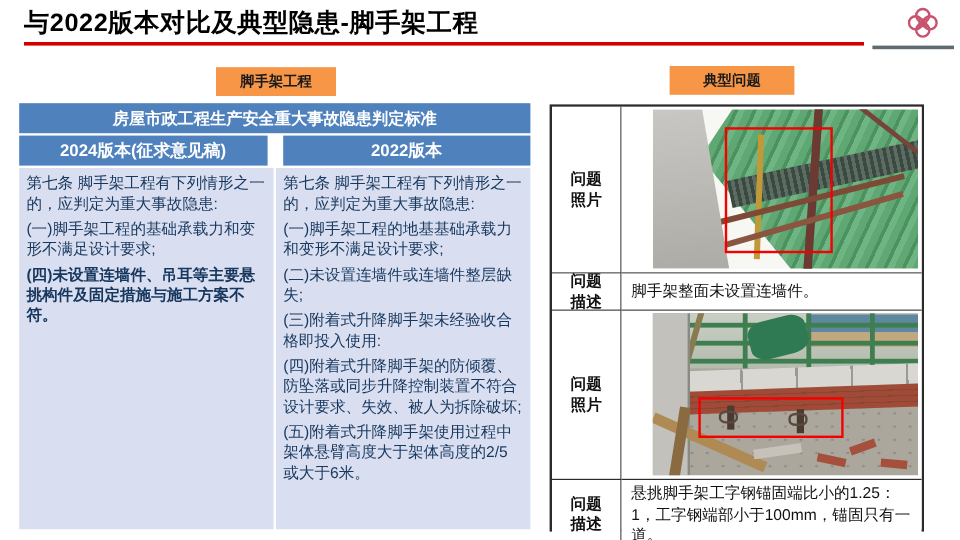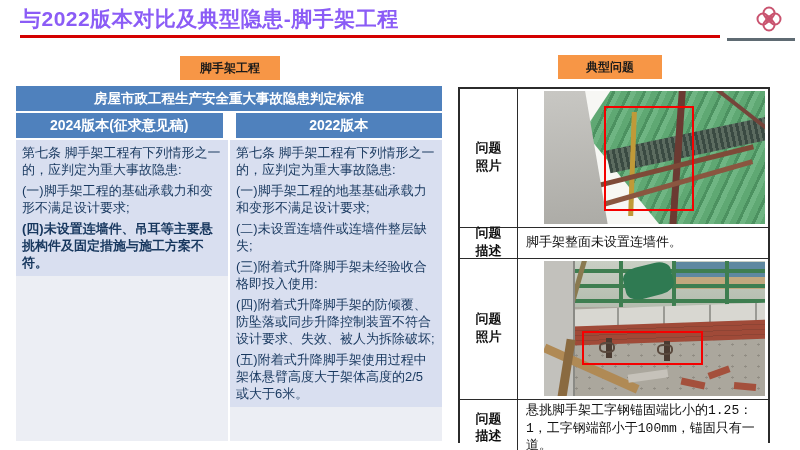--- a/index.html
+++ b/index.html
@@ -6,21 +6,21 @@
   html,body { width:800px; height:450px; }
   body {
     font-family:"Liberation Sans","DejaVu Sans",sans-serif;
     background:#ffffff; position:relative; overflow:hidden;
   }
   .stage { position:absolute; left:0; top:0; width:800px; height:450px; background:#fff; }
 
   
   .page-title {
     position:absolute; left:20px; top:5px;
-    font-size:21px; font-weight:bold; color:#8b5cf6; letter-spacing:0.5px;
+    font-size:21px; font-weight:bold; color:#000000; letter-spacing:0.5px;
     white-space:nowrap;
   }
   .title-rule  { position:absolute; left:20px;  top:35px; width:700px; height:3px;   background:#D40000; }
   .logo-rule   { position:absolute; left:727px; top:38px; width:68px;  height:2.5px; background:#5F6B73; }
   .logo-box    { position:absolute; left:755px; top:5px;  width:28px;  height:28px; }
 
   
   .badge {
     position:absolute; height:24px; background:#F79646; color:#1A1A1A;
     font-size:12px; font-weight:bold; text-align:center; line-height:24px;
@@ -36,38 +36,38 @@
   .cmp-title {
     height:25px; flex:0 0 25px; background:#4F81BD; color:#fff;
     font-size:13.5px; font-weight:bold; text-align:center; line-height:25px;
   }
   .cmp-heads { display:flex; gap:13px; flex:0 0 25px; }
   .cmp-head {
     flex:1; background:#4F81BD; color:#fff; font-size:14px; font-weight:bold;
     text-align:center; line-height:25px;
   }
   .cmp-body { flex:1; display:flex; gap:2px; min-height:0; }
-  .cmp-col  { flex:1; display:flex; flex-direction:column; background:#3b82f6; min-width:0; }
+  .cmp-col  { flex:1; display:flex; flex-direction:row; background:#3b82f6; min-width:0; }
   .cmp-content { background:#D9DFF0; padding:4px 6px 5px 6px; }
   .cmp-content p {
     font-size:13px; line-height:17px; color:#17375E; margin:0 0 4px 0;
     text-align:left;
   }
   .cmp-content p:last-child { margin-bottom:0; }
   .cmp-fill { flex:1; background:#ECEEF4; }
   .hl { color:#FF0000; font-weight:bold; }
 
   
   .issues-table {
     position:absolute; left:458px; top:87px; width:312px; height:356px;
     border:2px solid #2B2B2B; background:#fff;
     display:grid; grid-template-columns:58px 1fr;
     grid-template-rows:139px 31px 141px 1fr;
   }
-  .it-cell { position:relative; background:#fff;font-family:Liberation Mono, monospace; }
+  .it-cell { position:relative; background:#fff; }
   .bR { border-right:1.5px solid #2B2B2B; }
   .bB { border-bottom:1.5px solid #2B2B2B; }
   .it-label { display:flex; align-items:center; justify-content:center; }
   .it-label span {
     display:block; width:2.2em; font-size:13px; font-weight:bold; color:#111;
     text-align:center; line-height:1.35; word-break:break-all;
   }
   .it-desc {
     display:flex; align-items:center; padding:2px 4px 2px 8px;
     font-size:13px; color:#111; line-height:1.35;

